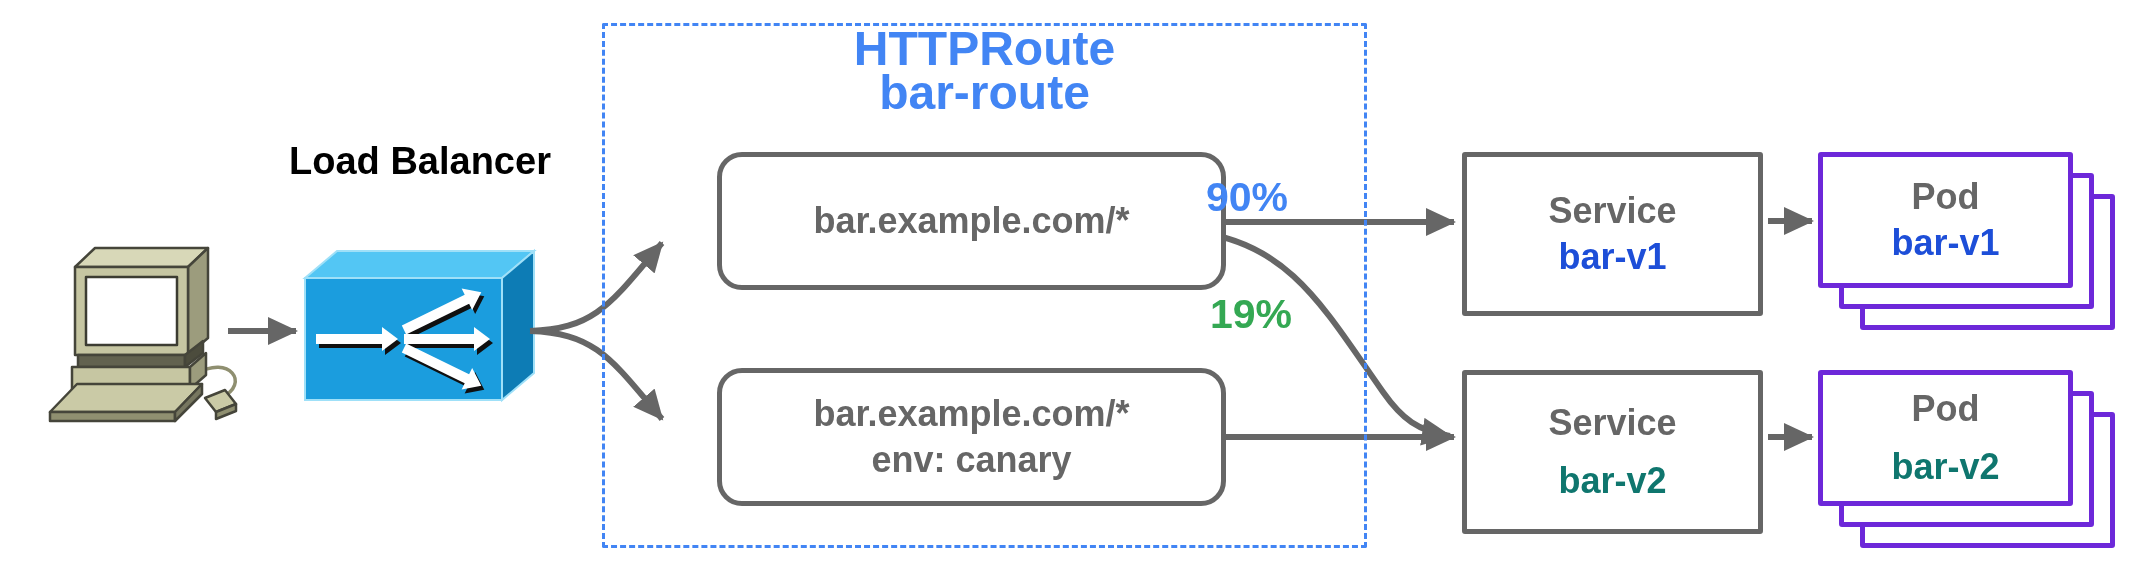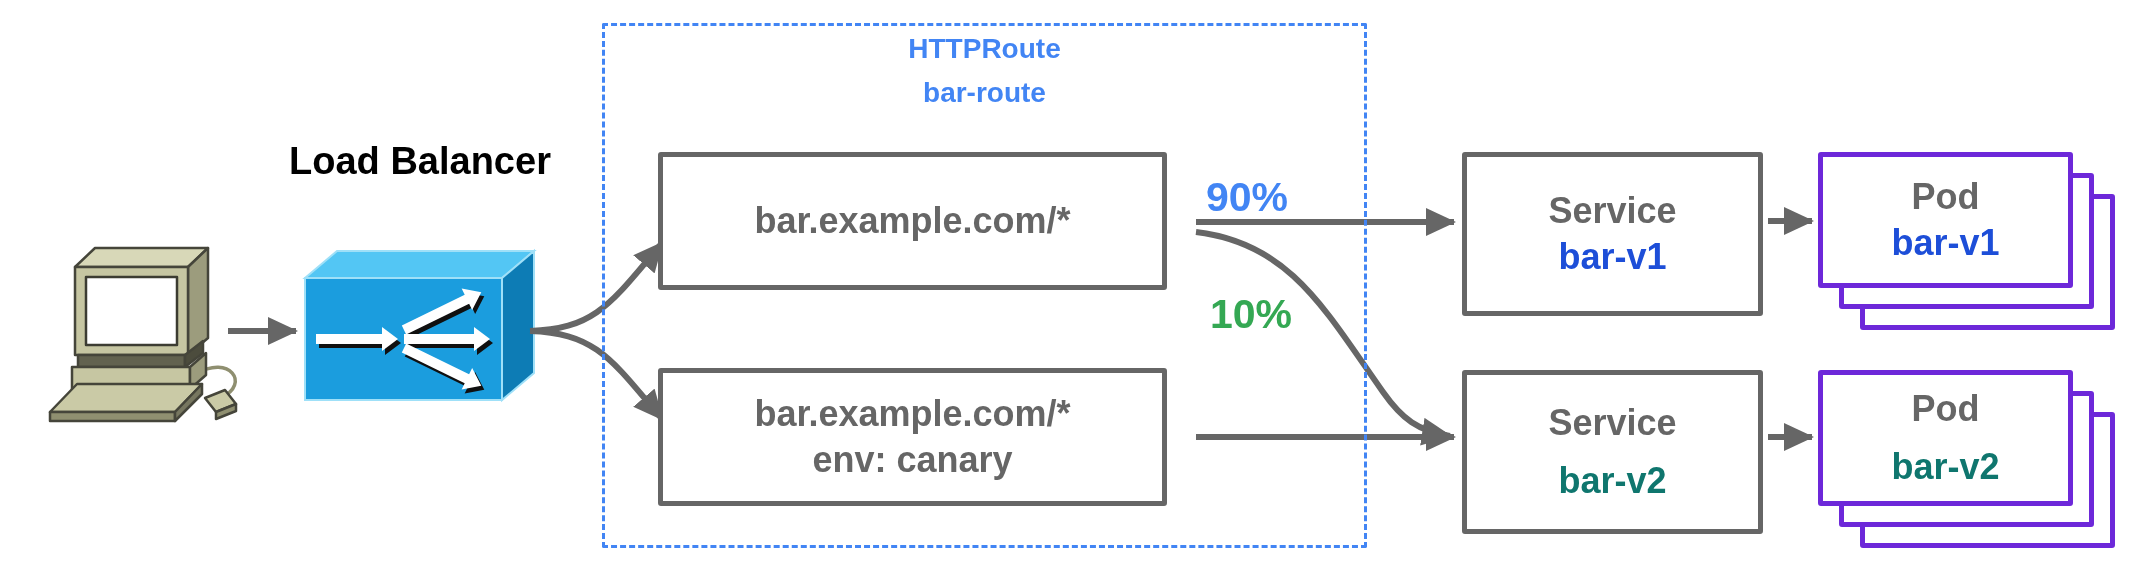--- a/index.html
+++ b/index.html
@@ -8,28 +8,28 @@
   .stage{position:relative;width:2149px;height:573px;background:#ffffff;}
   .stage svg{position:absolute;left:0;top:0;pointer-events:none;}
 
   .lbl{position:absolute;font-weight:bold;white-space:nowrap;}
   .lb-label{left:250px;top:140px;width:340px;text-align:center;
             font-size:38px;color:#000000;}
 
   .dashed-box{position:absolute;left:602px;top:23px;width:765px;height:525px;
               box-sizing:border-box;border:3px dashed #4285F4;border-radius:2px;}
   .httproute-label{left:602px;top:27px;width:765px;text-align:center;
-                   font-size:28px;line-height:44px;color:#4285F4;}
+                   font-size:48px;line-height:44px;color:#4285F4;}
   .httproute-label div{white-space:nowrap;}
 
   .node{position:absolute;box-sizing:border-box;background:#ffffff;
         border:5px solid #666666;border-radius:3px;
         display:flex;flex-direction:column;justify-content:center;align-items:center;
         font-weight:bold;font-size:36px;line-height:46px;color:#666666;}
-  .route{left:658px;width:509px;height:138px;}
+  .route{left:717px;width:509px;height:138px;border-radius:25px;}
   .route-top{top:152px;}
   .route-bottom{top:368px;}
   .svc{left:1462px;width:301px;height:164px;}
   .svc-top{top:152px;}
   .svc-bottom{top:370px;}
 
   .pct{font-size:41px;}
   .pct-90{left:1206px;top:146px;color:#4285F4;margin-top:28px;}
   .pct-10{left:1210px;top:291px;color:#34A853;}
 
@@ -123,21 +123,21 @@
 
   <div class="node route route-top">
     <div class="grey">bar.example.com/*</div>
   </div>
   <div class="node route route-bottom">
     <div class="grey">bar.example.com/*</div>
     <div class="grey">env: canary</div>
   </div>
 
   <div class="lbl pct pct-90">90%</div>
-  <div class="lbl pct pct-10">10%</div>
+  <div class="lbl pct pct-10">19%</div>
 
   <div class="node svc svc-top">
     <div class="grey">Service</div>
     <div class="blue">bar-v1</div>
   </div>
   <div class="node svc svc-bottom">
     <div class="grey">Service</div>
     <div class="green">bar-v2</div>
   </div>
 

